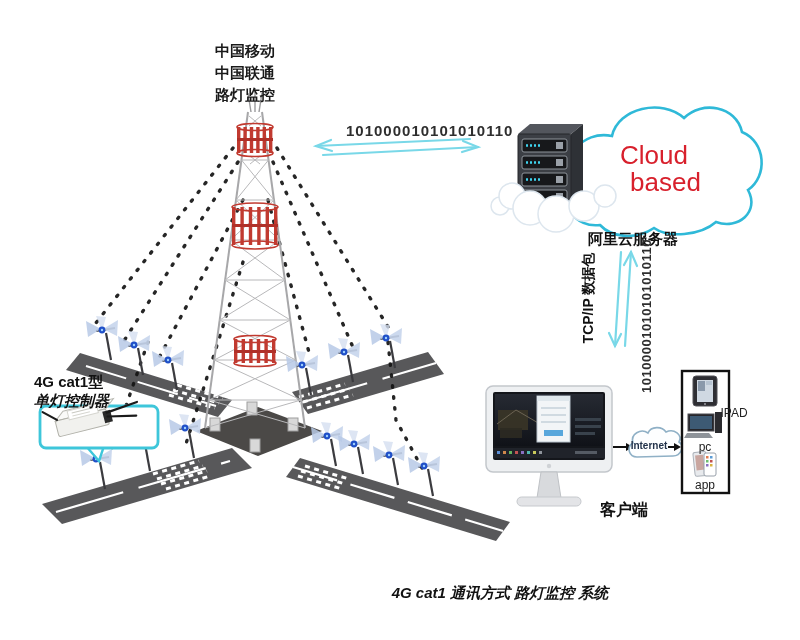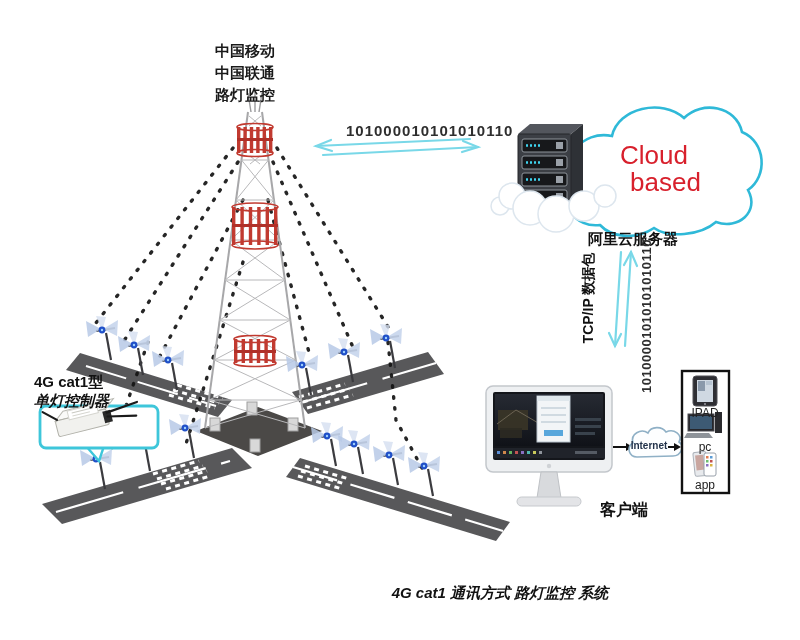--- a/index.html
+++ b/index.html
@@ -326,21 +326,21 @@
 <div class="t cloud-word" style="left:630px;top:169px;">based</div>
 
 <div class="t zh-bold" style="left:588px;top:230px;">阿里云服务器</div>
 
 <div class="t tcpip rot" style="left:528px;top:288px;width:120px;height:20px;line-height:20px;">TCP/IP 数据包</div>
 
 <div class="t binary-v rot" style="left:567px;top:308px;width:160px;height:16px;line-height:16px;">10100001010101010110</div>
 
 <div class="t internet" style="left:630px;top:440px;width:38px;">Internet</div>
 
-<div class="t devlabel" style="left:683px;top:406px;width:44px;">IPAD</div>
+<div class="t devlabel" style="left:683px;top:406px;width:44px;padding-left:29px;">IPAD</div>
 <div class="t devlabel" style="left:683px;top:440px;width:44px;">pc</div>
 <div class="t devlabel" style="left:683px;top:478px;width:44px;">app</div>
 
 <div class="t zh-bold" style="left:600px;top:500px;font-size:16px;">客户端</div>
 
 <div class="t zh-bold" style="left:34px;top:373px;">4G cat1型</div>
 <div class="t zh-bold" style="left:34px;top:392px;font-style:italic;">单灯控制器</div>
 
 <div class="t footer" style="left:355px;top:584px;width:290px;">4G cat1 通讯方式 路灯监控 系统</div>
 

